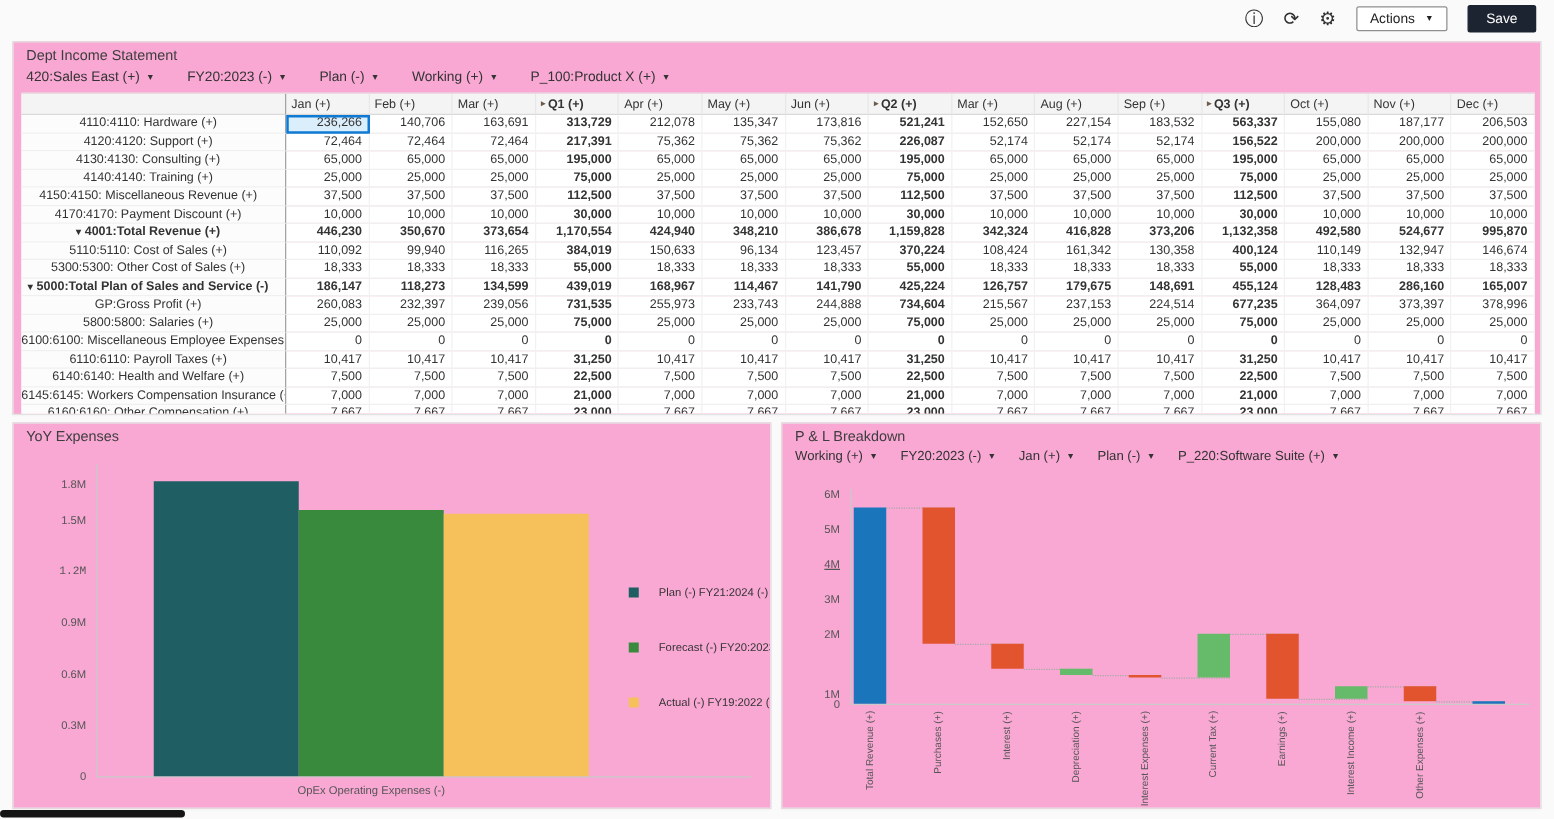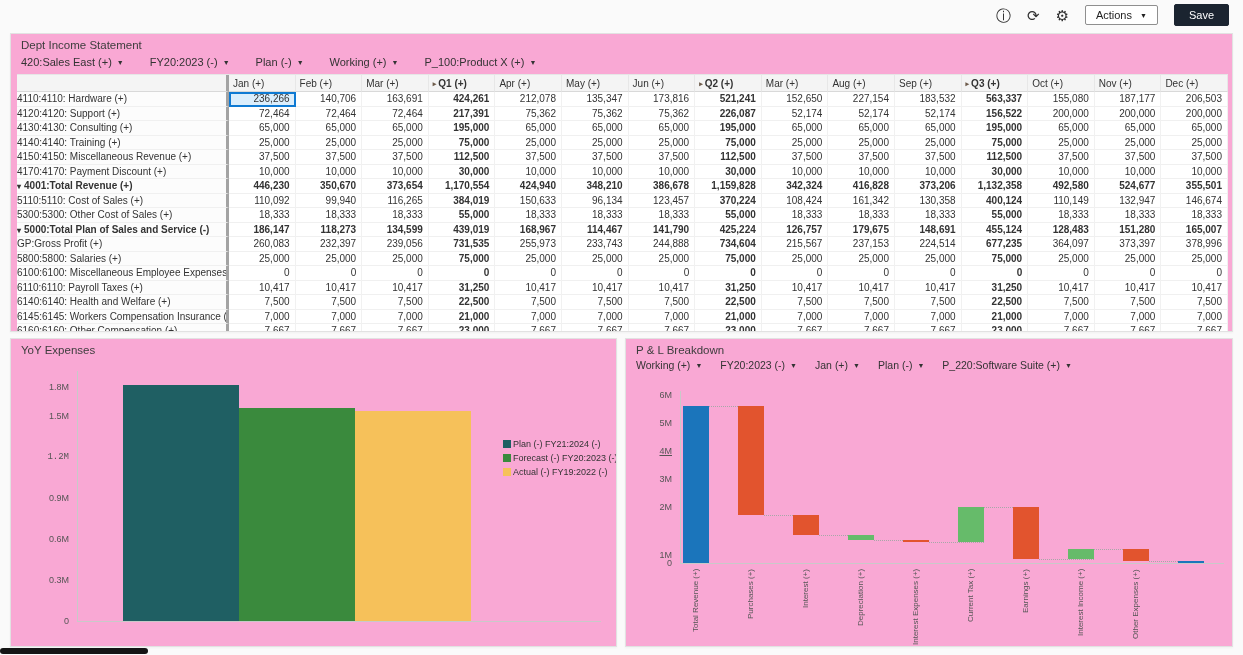--- a/index.html
+++ b/index.html
@@ -34,40 +34,40 @@
   #grid-table { position:absolute; left:6px; right:4px; top:40px; bottom:0; overflow:hidden;
                 font-size:10px; border-top:1px solid #e6e6e6; }
   .g-row { display:grid; grid-template-columns:212px repeat(15,1fr); height:14.5px; line-height:14.5px; background:#fff; }
   .g-row.g-head { background:#f4f4f4; height:17px; line-height:17px; }
   .g-cell { text-align:right; padding-right:5px; border-right:1px solid #f1f1f1; border-bottom:1px solid #f0f0f0;
             color:#333; overflow:hidden; white-space:nowrap; }
   .g-hcell { text-align:left; padding-left:4px; padding-right:0; color:#333; border-bottom:1px solid #d9d9d9;
              border-right:1px solid #e7e7e7; }
   .g-qh { font-weight:700; }
   .g-qc { font-weight:600; }
-  .g-label { text-align:left; padding-right:8px; border-right:3px solid #a3a3a3; border-bottom:1px solid #f0f0f0;
+  .g-label { text-align:center; padding-right:8px; border-right:1px solid #a3a3a3; border-bottom:1px solid #f0f0f0;
              background:#fcfcfc; overflow:hidden; white-space:nowrap; }
   .g-corner { background:#f4f4f4; border-bottom:1px solid #d9d9d9; }
   .g-bold .g-cell, .g-bold .g-label { font-weight:700; }
   .g-sel { outline:2px solid var(--cell-selection,#0e7ad3); outline-offset:-2px;
            background:var(--cell-selection-bg,#dbeefc); }
   .q-mark { font-size:7px; margin-right:2px; color:#6d5b4a; vertical-align:1px; }
   .x-mark { font-size:8px; margin-right:3px; color:#333; }
 
   
   .ax-lab { position:absolute; font-size:9px; color:#555; text-align:right; }
   .ax-line-v { position:absolute; width:1px; background:#c9c9c9; }
   .ax-line-h { position:absolute; height:1px; background:#c9c9c9; }
 
   
   #yoy-plot { position:absolute; left:8px; top:20px; width:591px; height:288px; }
   .yoy-bar { position:absolute; }
   #yoy-xlabel { position:absolute; left:104px; width:348px; top:268px; text-align:center; font-size:9px; color:#555; }
   #yoy-legend { position:absolute; left:492px; top:100px; display:flex; flex-direction:column; gap:4px; }
-  .lg-item { display:flex; align-items:center; gap:2px; cursor:pointer; }
+  .lg-item { display:flex; align-items:center; gap:16px; cursor:pointer;margin-top:30px; }
   .lg-swatch { width:8px; height:8px; display:inline-block; }
   .lg-text { font-size:9px; color:#333; white-space:nowrap; }
 
   
   #wf-plot { position:absolute; left:8px; top:46px; width:592px; height:262px; }
   .wf-bar { position:absolute; }
   .wf-conn { position:absolute; border-top:1px dotted #a8a8a8; height:0; }
   .wf-label { position:absolute; writing-mode:vertical-rl; transform:rotate(180deg); width:12px; line-height:12px;
               font-size:8px; color:#555; text-align:right; white-space:nowrap; }
 
@@ -132,21 +132,21 @@
         <div class="g-cell g-hcell g-qh"><span class="q-mark">▸</span><span>Q3 (+)</span></div>
         <div class="g-cell g-hcell"><span>Oct (+)</span></div>
         <div class="g-cell g-hcell"><span>Nov (+)</span></div>
         <div class="g-cell g-hcell"><span>Dec (+)</span></div>
       </div>
       <div class="g-row">
         <div class="g-label"><span>4110:4110: Hardware (+)</span></div>
         <div class="g-cell g-sel">236,266</div>
         <div class="g-cell">140,706</div>
         <div class="g-cell">163,691</div>
-        <div class="g-cell g-qc">424,261</div>
+        <div class="g-cell g-qc">313,729</div>
         <div class="g-cell">212,078</div>
         <div class="g-cell">135,347</div>
         <div class="g-cell">173,816</div>
         <div class="g-cell g-qc">521,241</div>
         <div class="g-cell">152,650</div>
         <div class="g-cell">227,154</div>
         <div class="g-cell">183,532</div>
         <div class="g-cell g-qc">563,337</div>
         <div class="g-cell">155,080</div>
         <div class="g-cell">187,177</div>
@@ -251,21 +251,21 @@
         <div class="g-cell">424,940</div>
         <div class="g-cell">348,210</div>
         <div class="g-cell">386,678</div>
         <div class="g-cell g-qc">1,159,828</div>
         <div class="g-cell">342,324</div>
         <div class="g-cell">416,828</div>
         <div class="g-cell">373,206</div>
         <div class="g-cell g-qc">1,132,358</div>
         <div class="g-cell">492,580</div>
         <div class="g-cell">524,677</div>
-        <div class="g-cell">355,501</div>
+        <div class="g-cell">995,870</div>
       </div>
       <div class="g-row">
         <div class="g-label"><span>5110:5110: Cost of Sales (+)</span></div>
         <div class="g-cell">110,092</div>
         <div class="g-cell">99,940</div>
         <div class="g-cell">116,265</div>
         <div class="g-cell g-qc">384,019</div>
         <div class="g-cell">150,633</div>
         <div class="g-cell">96,134</div>
         <div class="g-cell">123,457</div>
@@ -304,21 +304,21 @@
         <div class="g-cell g-qc">439,019</div>
         <div class="g-cell">168,967</div>
         <div class="g-cell">114,467</div>
         <div class="g-cell">141,790</div>
         <div class="g-cell g-qc">425,224</div>
         <div class="g-cell">126,757</div>
         <div class="g-cell">179,675</div>
         <div class="g-cell">148,691</div>
         <div class="g-cell g-qc">455,124</div>
         <div class="g-cell">128,483</div>
-        <div class="g-cell">151,280</div>
+        <div class="g-cell">286,160</div>
         <div class="g-cell">165,007</div>
       </div>
       <div class="g-row">
         <div class="g-label"><span>GP:Gross Profit (+)</span></div>
         <div class="g-cell">260,083</div>
         <div class="g-cell">232,397</div>
         <div class="g-cell">239,056</div>
         <div class="g-cell g-qc">731,535</div>
         <div class="g-cell">255,973</div>
         <div class="g-cell">233,743</div>
@@ -439,20 +439,21 @@
         <div class="g-cell">7,667</div>
         <div class="g-cell">7,667</div>
         <div class="g-cell">7,667</div>
       </div>
     </div>
 </div>
 
 <div class="panel" id="yoy-panel">
   <div class="panel-title">YoY Expenses</div>
   <div id="yoy-plot">
+    <div id="yoy-xlabel">OpEx Operating Expenses (-)</div>
   <div class="ax-lab" style="left: 0px; width: 50px; top: 257px;">0</div>
       <div class="ax-lab" style="left: 0px; width: 50px; top: 216px;">0.3M</div>
       <div class="ax-lab" style="left: 0px; width: 50px; top: 175px;">0.6M</div>
       <div class="ax-lab" style="left: 0px; width: 50px; top: 134px;">0.9M</div>
       <div class="ax-lab" style="left: 0px; width: 50px; top: 93px; font-family: Liberation Mono, monospace;">1.2M</div>
       <div class="ax-lab" style="left: 0px; width: 50px; top: 52px;">1.5M</div>
       <div class="ax-lab" style="left: 0px; width: 50px; top: 11px; margin-top: 12px;">1.8M</div>
       <div class="ax-line-v" style="left: 58px; top: 12px; height: 250px;"></div>
       <div class="ax-line-h" style="left: 58px; top: 262px; width: 524px;"></div>
       <div class="yoy-bar" style="left: 104px; width: 116px; top: 25.5667px; height: 236.433px; background: rgb(31, 95, 99);"></div>

